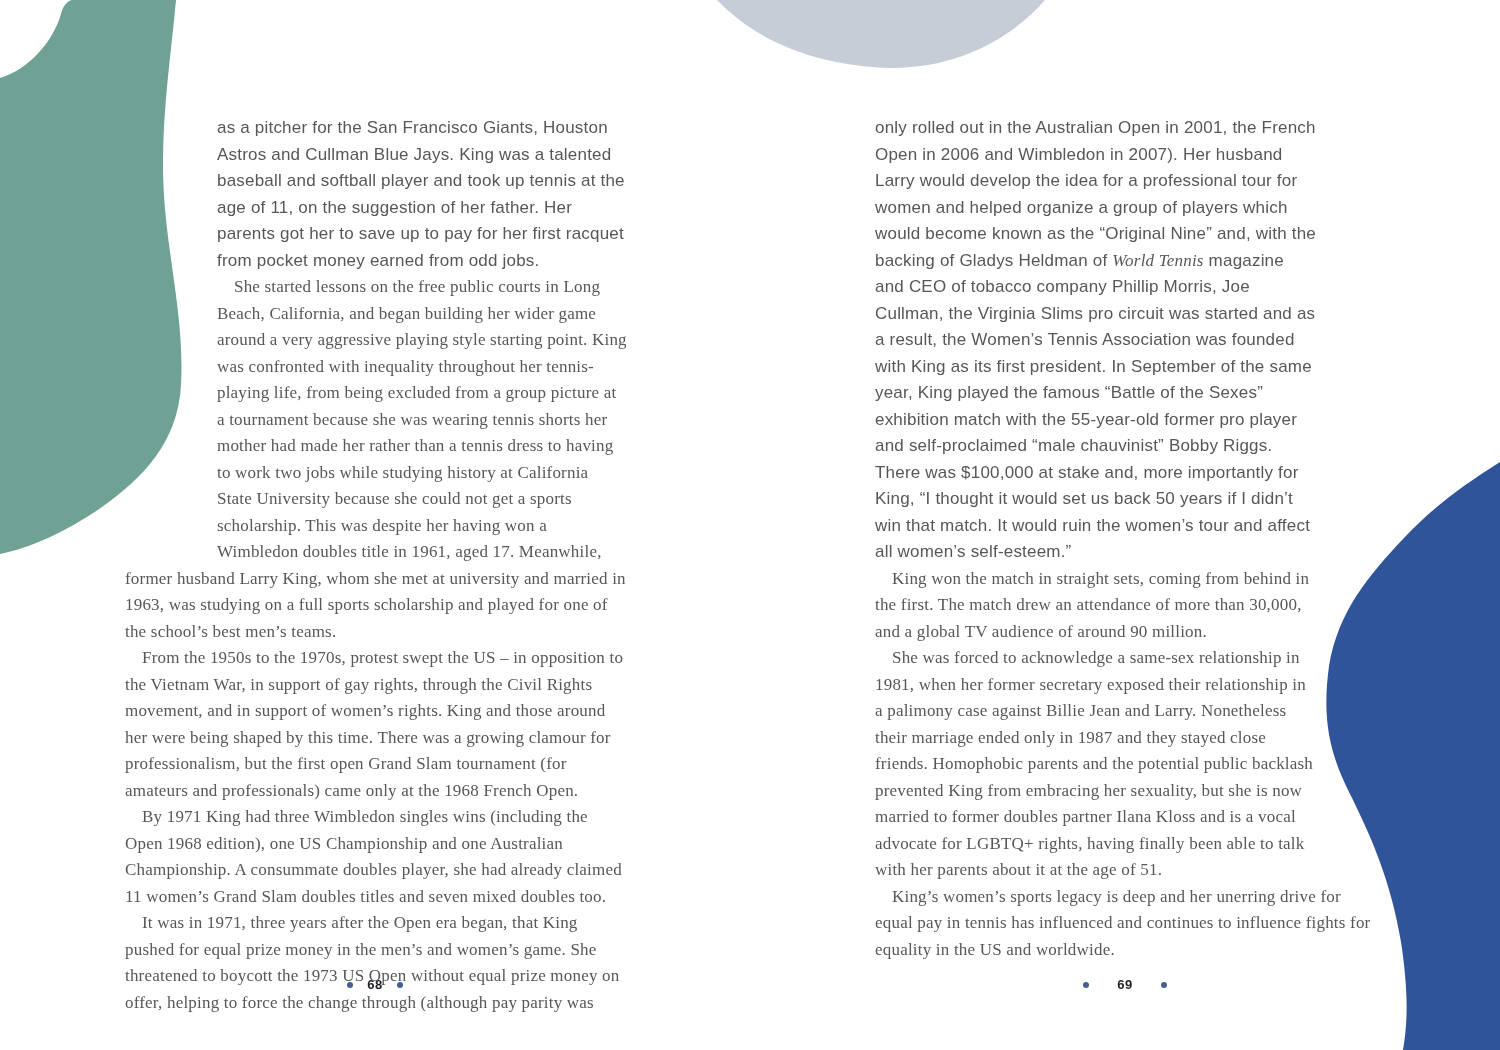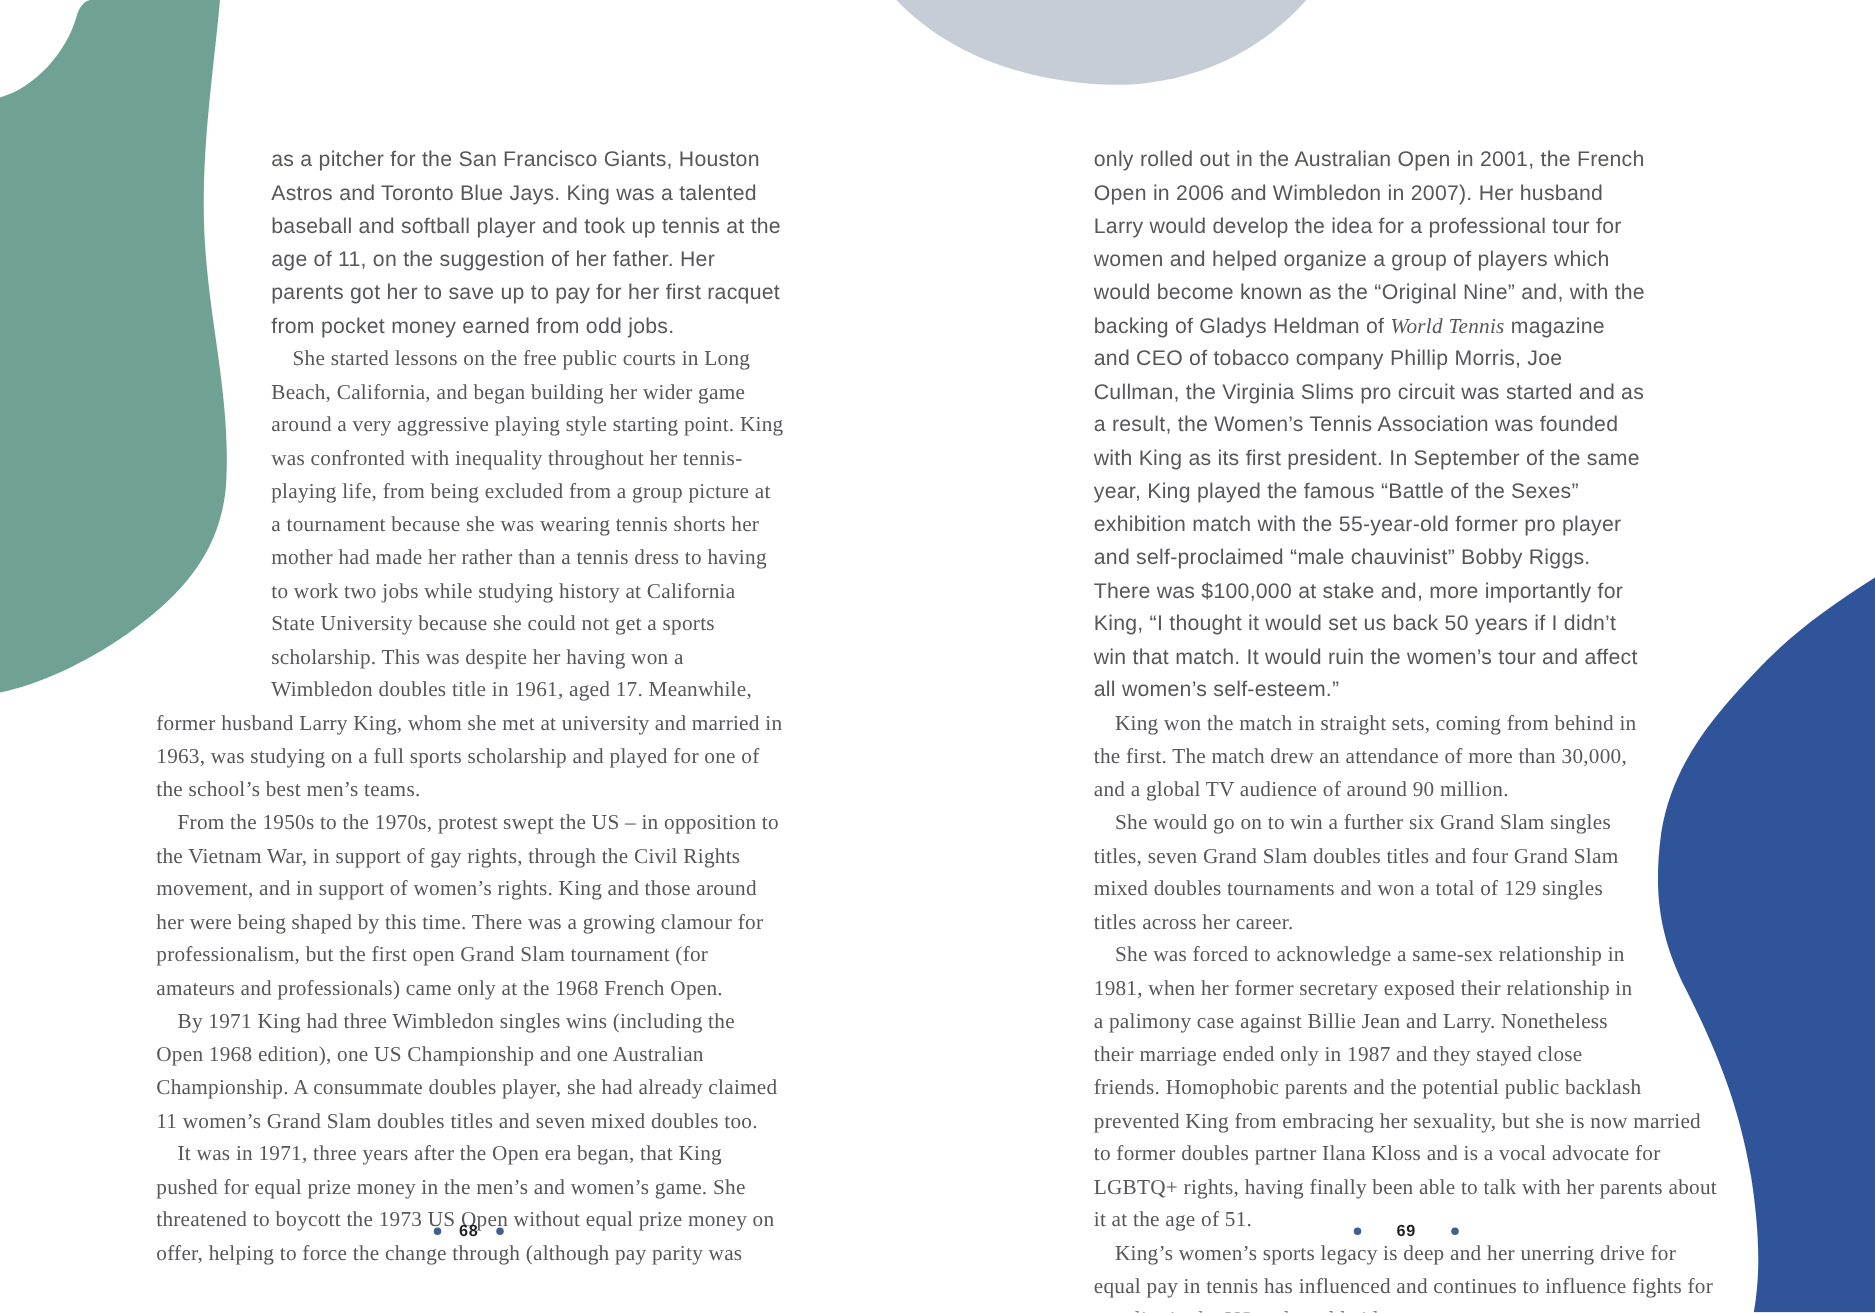--- a/index.html
+++ b/index.html
@@ -84,32 +84,31 @@
 <svg class="blob blob-gray" width="360" height="90" viewBox="0 0 360 90" aria-hidden="true">
   <path fill="var(--gray)" d="M 17 0 C 48 32 95 60 172 67 C 252 74 312 38 345 0 Z"></path>
 </svg>
 
 <svg class="blob blob-blue" width="190" height="610" viewBox="0 0 190 610" aria-hidden="true">
   <path fill="var(--navy)" d="M 190 22 C 152 46 122 68 94 98 C 58 136 28 172 19 226 C 12 278 19 312 39 352 C 62 398 81 442 91 502 C 97 542 99 576 93 610 L 190 610 Z"></path>
 </svg>
 
 <div class="page-text page-left-text">
   <div class="wrap-shape-left" aria-hidden="true"></div>
-<p class="para"><span>as a pitcher for the San Francisco Giants, Houston Astros and Toronto Blue Jays. King was a talented baseball and softball player and took up tennis at the age of 11, on the suggestion of her father. Her parents got her to save up to pay for her first racquet from pocket money earned from odd jobs.</span></p>
+<p class="para"><span>as a pitcher for the San Francisco Giants, Houston Astros and Cullman Blue Jays. King was a talented baseball and softball player and took up tennis at the age of 11, on the suggestion of her father. Her parents got her to save up to pay for her first racquet from pocket money earned from odd jobs.</span></p>
     <p class="para indent"><span>She started lessons on the free public courts in Long Beach, California, and began building her wider game around a very aggressive playing style starting point. King was confronted with inequality throughout her tennis-playing life, from being excluded from a group picture at a tournament because she was wearing tennis shorts her mother had made her rather than a tennis dress to having to work two jobs while studying history at California State University because she could not get a sports scholarship. This was despite her having won a Wimbledon doubles title in 1961, aged 17. Meanwhile, former husband Larry King, whom she met at university and married in 1963, was studying on a full sports scholarship and played for one of the school’s best men’s teams.</span></p>
     <p class="para indent"><span>From the 1950s to the 1970s, protest swept the US – in opposition to the Vietnam War, in support of gay rights, through the Civil Rights movement, and in support of women’s rights. King and those around her were being shaped by this time. There was a growing clamour for professionalism, but the first open Grand Slam tournament (for amateurs and professionals) came only at the 1968 French Open.</span></p>
     <p class="para indent"><span>By 1971 King had three Wimbledon singles wins (including the Open 1968 edition), one US Championship and one Australian Championship. A consummate doubles player, she had already claimed 11 women’s Grand Slam doubles titles and seven mixed doubles too.</span></p>
     <p class="para indent"><span>It was in 1971, three years after the Open era began, that King pushed for equal prize money in the men’s and women’s game. She threatened to boycott the 1973 US Open without equal prize money on offer, helping to force the change through (although pay parity was</span></p>
   </div>
 
 <div class="page-text page-right-text">
   <div class="wrap-shape-right" aria-hidden="true"></div>
 <p class="para"><span>only rolled out in the Australian Open in 2001, the French Open in 2006 and Wimbledon in 2007). Her husband Larry would develop the idea for a professional tour for women and helped organize a group of players which would become known as the “Original Nine” and, with the backing of Gladys Heldman of </span><span class="it">World Tennis</span><span> magazine and CEO of tobacco company Phillip Morris, Joe Cullman, the Virginia Slims pro circuit was started and as a result, the Women’s Tennis Association was founded with King as its first president. In September of the same year, King played the famous “Battle of the Sexes” exhibition match with the 55-year-old former pro player and self-proclaimed “male chauvinist” Bobby Riggs. There was $100,000 at stake and, more importantly for King, “I thought it would set us back 50 years if I didn’t win that match. It would ruin the women’s tour and affect all women’s self-esteem.”</span></p>
     <p class="para indent"><span>King won the match in straight sets, coming from behind in the first. The match drew an attendance of more than 30,000, and a global TV audience of around 90 million.</span></p>
-    <p class="para indent"><span>She would go on to win a further six Grand Slam singles titles, seven Grand Slam doubles titles and four Grand Slam mixed doubles tournaments and won a total of 129 singles titles across her career.</span></p>
     <p class="para indent"><span>She was forced to acknowledge a same-sex relationship in 1981, when her former secretary exposed their relationship in a palimony case against Billie Jean and Larry. Nonetheless their marriage ended only in 1987 and they stayed close friends. Homophobic parents and the potential public backlash prevented King from embracing her sexuality, but she is now married to former doubles partner Ilana Kloss and is a vocal advocate for LGBTQ+ rights, having finally been able to talk with her parents about it at the age of 51.</span></p>
     <p class="para indent"><span>King’s women’s sports legacy is deep and her unerring drive for equal pay in tennis has influenced and continues to influence fights for equality in the US and worldwide.</span></p>
   </div>
 
 <div class="page-number page-number-left">
   <span class="pn-dot"></span>
   <span class="pn-num">68</span>
   <span class="pn-dot"></span>
 </div>
 

